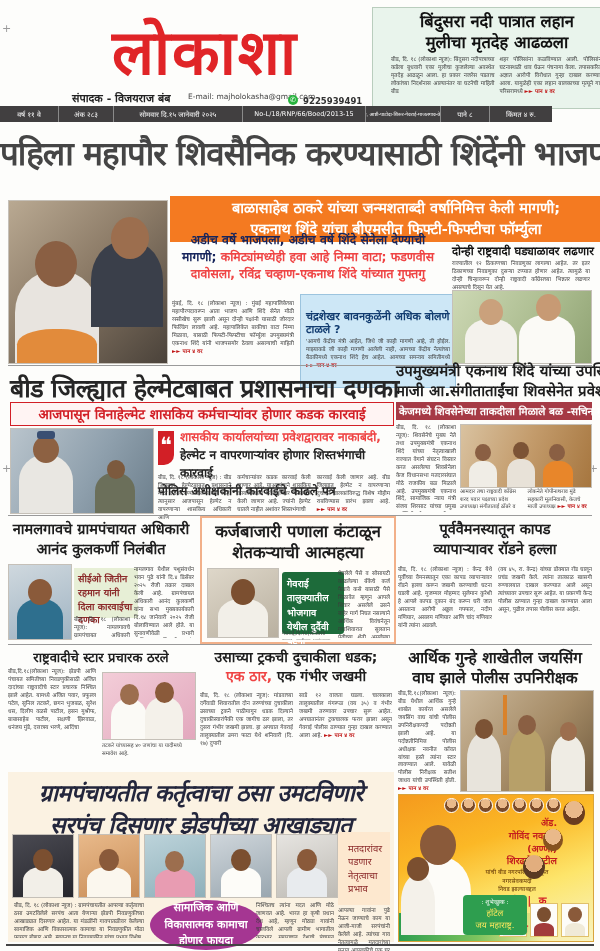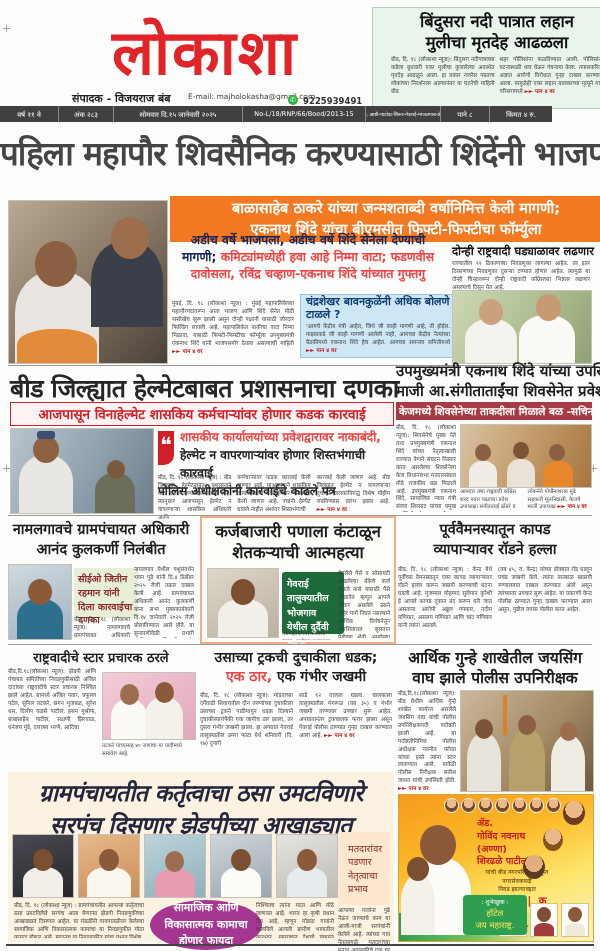--- a/index.html
+++ b/index.html
@@ -22,21 +22,21 @@
   .topbox h2{margin:0;font-size:16.5px;line-height:1.25;text-align:center;color:#111}
   
   .bar{background:#413f40;color:#fff;display:flex;align-items:stretch;height:16px;font-size:7px}
   .bar>div{display:flex;align-items:center;padding:0 5px;border-right:1px solid #8a8a8a;white-space:nowrap;overflow:hidden}
   .bar>div:last-child{border-right:none}
   
   .mainhead{font-size:33px;font-weight:800;color:#454545;letter-spacing:-1px;white-space:nowrap;text-align:center}
   .orange{background:#f47a21;color:#fff;font-weight:bold;font-size:14.5px;line-height:1.45;text-align:center;padding:2px 16px}
   .deck{font-size:12.3px;font-weight:bold;line-height:1.4;text-align:center}
   .navy{color:#17255c}.red{color:#ef4444}
-  .bluebox{background:#cde7f6;border:1px solid #9cc4de;padding:0 5px}
+  .bluebox{background:#cde7f6;border:1px solid #9cc4de;padding:15px 5px}
   .bluebox h3{margin:0 0 2px;font-size:11px;line-height:1.2;color:#123c70}
   .colhead{font-size:11.5px;font-weight:bold;color:#111;line-height:1.25}
   
   .ph{position:absolute;overflow:hidden;border:1px solid #c5c0b8}
   .hd{position:absolute;border-radius:50%}
   .bd{position:absolute;border-radius:45% 45% 0 0}
   
   .h26{font-size:25px;font-weight:800;color:#262626;letter-spacing:-0.5px;white-space:nowrap}
   .redband{border:1.5px solid #d21f26;background:#fff4f3;color:#d21f26;font-weight:bold;
            font-size:13.5px;text-align:center;padding:2px 3px;white-space:nowrap}
@@ -54,21 +54,21 @@
   .sarblock{background:#fbf2e2}
   .sarhead{font-size:23px;font-weight:800;font-style:italic;color:#23263c;letter-spacing:-0.5px;white-space:nowrap;text-align:center}
   .subbox{background:#fde8cf;color:#8c2b2b;font-weight:normal;font-size:9.5px;line-height:1.4;padding:10px;text-align:left}
   .oval{background:#a53692;color:#fff;font-weight:bold;font-size:11px;line-height:1.5;text-align:center;
         border-radius:50%;display:flex;align-items:center;justify-content:center;padding:6px}
   
   .ad{background:linear-gradient(160deg,#f59a1d 0%,#fbb826 35%,#fde56b 65%,#f8f3c2 100%);
       border:1px solid #d8a43c;overflow:hidden}
   .adgreen{position:absolute;background:#2e9e4f;border-radius:4px;color:#ffe95e;font-weight:normal;
            font-size:8.5px;text-align:center;padding:3px 4px;line-height:1.5}
-  .adname{color:#c41e1e;font-weight:800;font-size:9.5px;line-height:1.35;text-align:left}
+  .adname{color:#c41e1e;font-weight:800;font-size:9.5px;line-height:1.35;text-align:right}
   .adsmall{color:#5a2d00;font-size:6px;text-align:center;line-height:1.4}
   .adgreet{color:#d21f26;font-weight:800;font-size:10px;letter-spacing:2px;text-align:center}
   .chip{display:inline-block;width:13px;height:13px;border-radius:50%;
         background:radial-gradient(circle at 50% 35%,#e9b98a 0 45%,#7a4a28 46% 100%);margin:0 1px;border:1px solid #fff}
   .hr{position:absolute;background:#9a9a9a;height:1px}
 </style>
 </head>
 <body>
 
 <div class="page">

